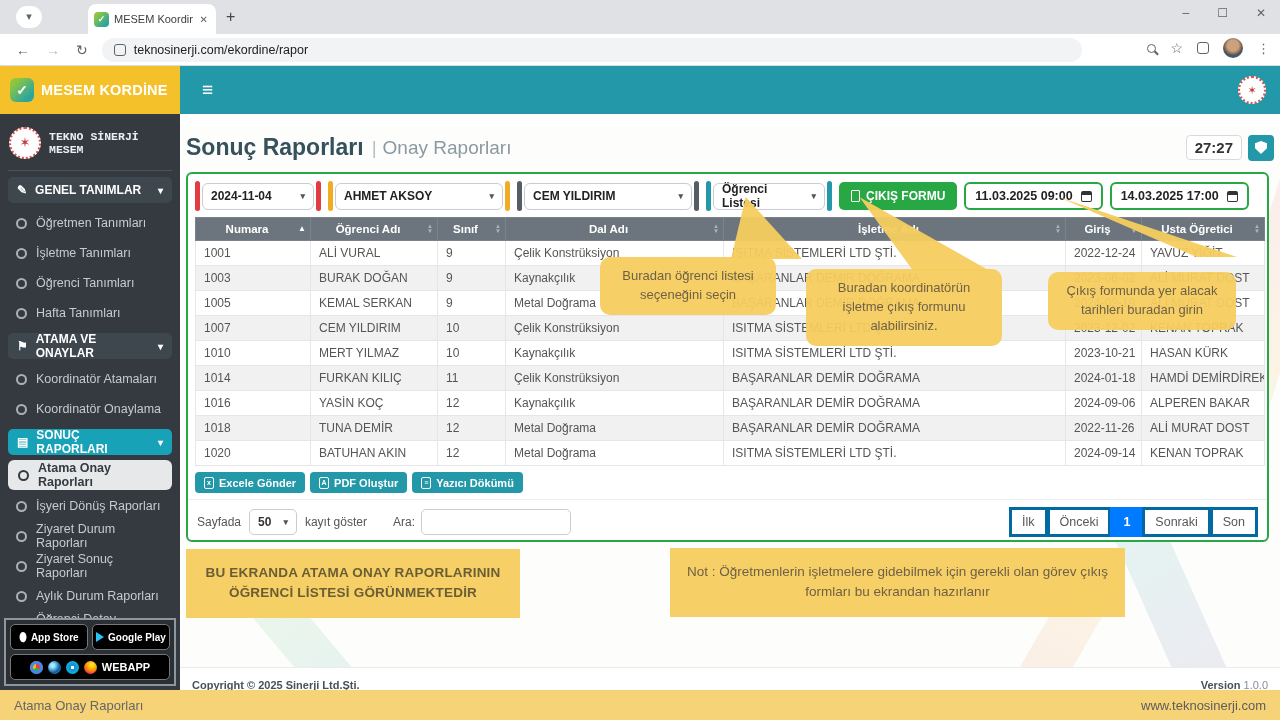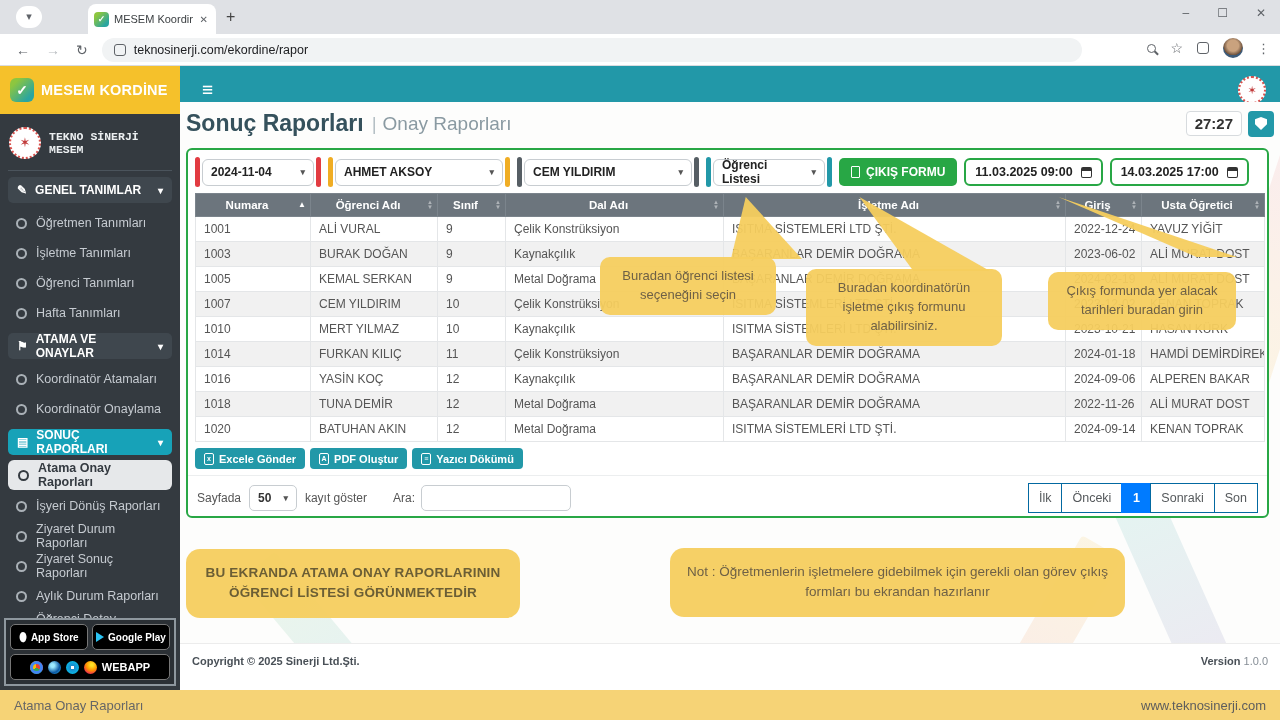--- a/index.html
+++ b/index.html
@@ -57,21 +57,21 @@
   .br-dot { width:13px; height:13px; border-radius:50%; }
   .br-chrome { background:conic-gradient(#ea4335 0 33%, #34a853 33% 66%, #fbbc05 66% 100%); box-shadow:inset 0 0 0 3px #4285f4; }
   .br-edge { background:radial-gradient(circle at 35% 35%, #9cebff 15%, #0c59a4 60%, #35c1f1); }
   .br-safari { background:radial-gradient(circle at 50% 50%, #fff 18%, #1b88ca 20%, #00d3f9); }
   .br-firefox { background:radial-gradient(circle at 60% 30%, #ffe226 10%, #ff9500 45%, #e3036a 90%); }
 
   
   .topbar { position:absolute; left:180px; top:66px; width:1100px; height:48px; background:#2298a8; display:flex; align-items:center; }
   .hamburger { color:#fff; font-size:19px; margin-left:22px; }
   .topbar .emblem { margin-left:auto; margin-right:14px; width:28px; height:28px; line-height:24px; font-size:11px; }
-  .content { position:absolute; left:180px; top:102px; width:1100px; height:576px; background:#fdfdfc; overflow:hidden; }
+  .content { position:absolute; left:180px; top:126px; width:1100px; height:576px; background:#fdfdfc; overflow:hidden; }
   .deco { position:absolute; opacity:.14; border-radius:4px; }
   .title-row { position:absolute; left:6px; top:8px; width:1088px; display:flex; align-items:center; }
   .page-title { font-size:23px; font-weight:bold; color:#35515c; }
   .page-sub { font-size:19px; color:#8a9aa2; margin-left:8px; }
   .page-sub b { font-weight:normal; color:#b4bfc5; margin-right:6px; }
   .timer { margin-left:auto; background:#fff; border:1px solid #d7dbde; border-radius:4px; font-weight:bold; font-size:15px; color:#333; padding:3px 8px; }
   .shield-btn { width:26px; height:26px; background:#2298a8; border-radius:4px; margin-left:6px; display:flex; align-items:center; justify-content:center; }
   .shield { width:12px; height:13px; background:#fff; clip-path:polygon(50% 0,100% 18%,100% 55%,50% 100%,0 55%,0 18%); }
 
   
@@ -92,27 +92,27 @@
   tbody td { height:25px; border:1px solid #e4e6e8; color:#555; padding:0 8px; white-space:nowrap; overflow:hidden; }
   tbody tr:nth-child(even) { background:#f1f1f1; }
   td.c { text-align:left; }
   .exports { display:flex; gap:5px; padding:6px 7px; border-bottom:1px solid #eceeef; }
   .btn-exp { height:21px; background:#2298a8; border-radius:4px; color:#fff; font-size:11px; font-weight:bold; display:flex; align-items:center; gap:5px; padding:0 9px; }
   .exp-icn { width:10px; height:12px; border:1.2px solid #fff; border-radius:2px; font-size:7px; font-weight:bold; display:flex; align-items:center; justify-content:center; color:#fff; }
   .ctl-row { display:flex; align-items:center; padding:7px 9px; font-size:12px; color:#555; }
   .mini-sel { border:1px solid #c8cdd1; border-radius:5px; height:26px; display:flex; align-items:center; gap:12px; padding:0 8px; font-weight:bold; color:#333; margin:0 8px; }
   .search-inp { width:150px; height:26px; border:1px solid #c8cdd1; border-radius:5px; margin-left:6px; background:#fff; }
   .pager { margin-left:auto; display:flex; }
-  .pg { min-width:30px; height:30px; border:1px solid #0369a1; background:#fff; color:#55595c; font-size:12.5px; display:flex; align-items:center; justify-content:center; padding:0 10px; margin-left:-1px; }
+  .pg { min-width:30px; height:30px; border:3px solid #0369a1; background:#fff; color:#55595c; font-size:12.5px; display:flex; align-items:center; justify-content:center; padding:0 10px; margin-left:-1px; }
   .pg.active { background:#007bff; border-color:#007bff; color:#fff; font-weight:bold; }
 
   
   .callout { position:absolute; background:rgba(246,205,94,.95); border-radius:10px; color:#6f6146; font-size:13px; text-align:center; padding:10px 12px; line-height:1.45; z-index:5; }
   .pointer { position:absolute; background:rgba(246,205,94,.95); z-index:5; }
-  .note { position:absolute; background:rgba(246,205,94,.95); border-radius:14px; color:#6f6146; font-size:13.5px; text-align:center; padding:14px 16px; line-height:1.5; z-index:4; }
+  .note { position:absolute; background:rgba(246,205,94,.95); border-radius:0; color:#6f6146; font-size:13.5px; text-align:center; padding:14px 16px; line-height:1.5; z-index:4; }
   .note.bold { font-weight:bold; color:#6b5e35; letter-spacing:.2px; }
   .footer { position:absolute; left:0; bottom:0; width:1100px; height:35px; background:#fff; border-top:1px solid #ececec; display:flex; align-items:center; padding:0 12px; font-size:11px; color:#495057; }
   .ver { margin-left:auto; } .ver b { font-weight:bold; } .ver span { color:#868e96; }
 
   
   .statusbar { position:absolute; left:0; top:690px; width:1280px; height:30px; background:#f6d376; display:flex; align-items:center; padding:0 14px; font-size:13px; color:#666; }
   .statusbar .right { margin-left:auto; color:#5d5d5d; }
 </style>
 </head>
 <body>

